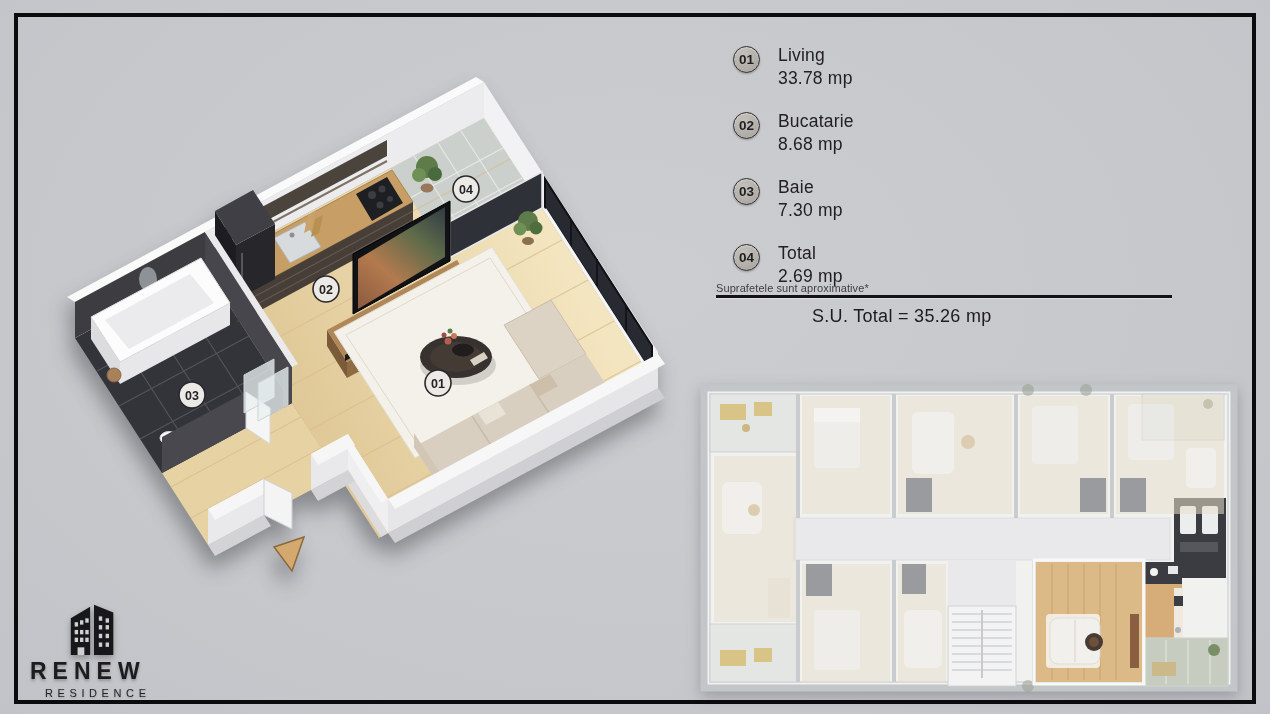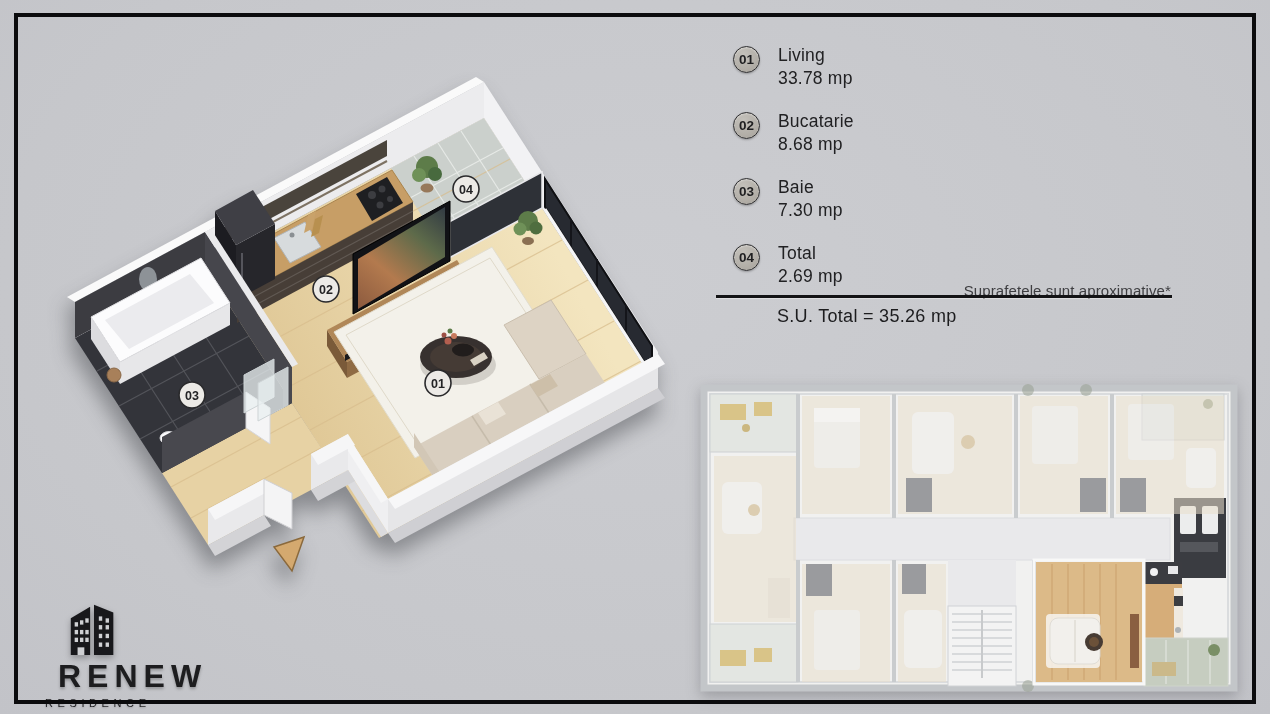--- a/index.html
+++ b/index.html
@@ -16,30 +16,30 @@
   
   .legend{position:absolute;left:733px;top:44px;width:440px;}
   .legend-item{display:flex;margin-bottom:20px;}
   .badge{flex:0 0 auto;width:27px;height:27px;border-radius:50%;
     border:1.6px solid #2e2e30;box-sizing:border-box;
     background:radial-gradient(circle at 38% 30%, #c4c1bb 0%, #aeaaa3 75%, #9d9992 100%);
     color:#1f1f21;font-size:13.5px;font-weight:bold;
     display:flex;align-items:center;justify-content:center;margin-top:2px;
     box-shadow:inset 0 1px 2px rgba(255,255,255,.45), 0 1px 2px rgba(0,0,0,.25);}
   .legend-texts{margin-left:18px;font-size:17.5px;color:#212123;line-height:23px;letter-spacing:.2px;}
-  .approx-note{position:absolute;left:716px;top:282px;width:455px;text-align:right;
-    font-size:15px;color:#3e3e41;letter-spacing:.1px;}
+  .approx-note{position:absolute;left:716px;top:282px;width:455px;text-align:left;
+    font-size:11px;color:#3e3e41;letter-spacing:.1px;}
   .divider{position:absolute;left:716px;top:295px;width:456px;height:3px;background:#131315;
     box-shadow:0 1px 1px rgba(255,255,255,.4);}
-  .total{position:absolute;left:777px;top:306px;font-size:18px;color:#1c1c1e;letter-spacing:.3px;}
+  .total{position:absolute;left:812px;top:306px;font-size:18px;color:#1c1c1e;letter-spacing:.3px;}
   
   .logo{position:absolute;left:30px;top:599px;width:230px;color:#1d1d1f;}
   .logo-buildings{margin-left:36px;display:block;filter:drop-shadow(0 3px 3px rgba(0,0,0,.28));}
-  .logo-name{font-size:32px;font-weight:bold;letter-spacing:6px;margin-top:1px;
-    text-shadow:0 2px 3px rgba(0,0,0,.25);margin-left:28px;}
+  .logo-name{font-size:23px;font-weight:bold;letter-spacing:6px;margin-top:1px;
+    text-shadow:0 2px 3px rgba(0,0,0,.25);}
   .logo-sub{font-size:11px;font-weight:normal;letter-spacing:4.6px;margin-top:2px;margin-left:15px;color:#232326;
     text-shadow:0 1px 2px rgba(0,0,0,.2);}
   
   #iso-plan{position:absolute;left:30px;top:68px;
     filter:drop-shadow(-4px 14px 10px rgba(48,49,55,.42));}
   #overview-plan{position:absolute;left:698px;top:378px;
     filter:drop-shadow(0 5px 7px rgba(60,61,66,.3));}
   svg text.badge-num{font-family:"Liberation Sans",sans-serif;font-size:12.5px;font-weight:bold;fill:#232325;}
 </style>
 </head>

